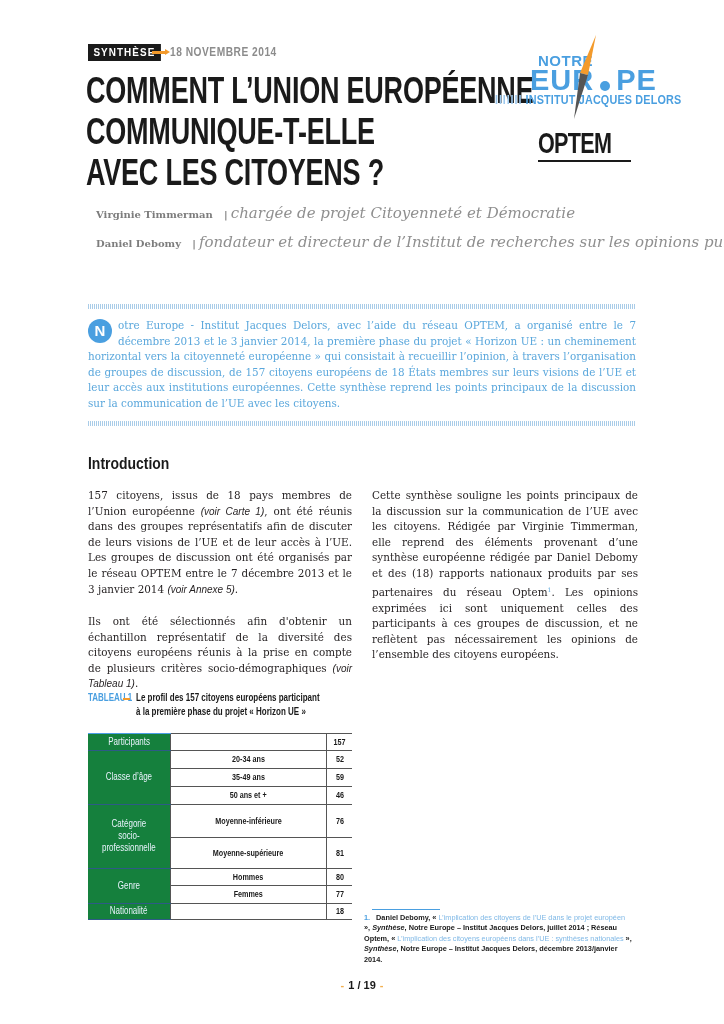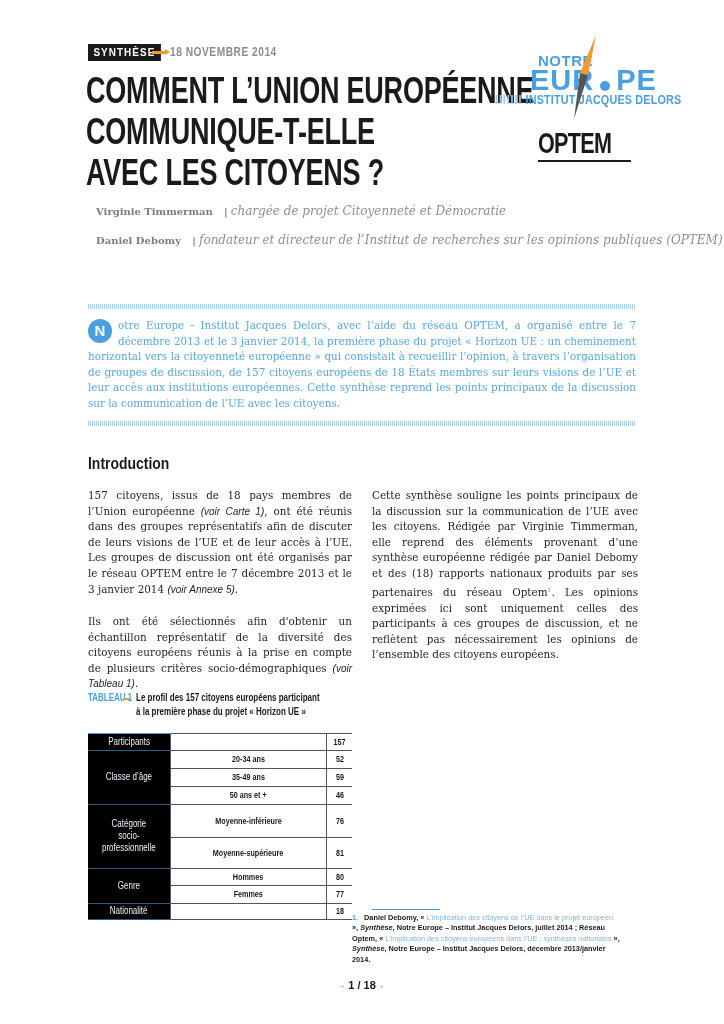--- a/index.html
+++ b/index.html
@@ -7,21 +7,21 @@
   .abs { position:absolute; }
 
   
   .tag { left:88px; top:44px; height:17px; background:#1a1a1a; color:#fff; font-family:"Liberation Sans", sans-serif; font-weight:bold; font-size:11px; letter-spacing:1.2px; line-height:17px; padding:0 6px; transform:scaleX(0.9); transform-origin:left; }
   .date-arrow { left:152px; top:51px; width:14px; height:3px; background:#f39a2b; }
   .date-arrow:after { content:""; position:absolute; right:-4px; top:-2px; border-left:5px solid #f39a2b; border-top:3.5px solid transparent; border-bottom:3.5px solid transparent; }
   .date { left:170px; top:45px; font-family:"Liberation Sans", sans-serif; font-weight:bold; font-size:12px; color:#8c8c8c; letter-spacing:0.6px; transform:scaleX(0.85); transform-origin:left; white-space:nowrap; }
   .title { left:86px; top:70px; font-family:"Liberation Sans", sans-serif; font-weight:bold; font-size:36.5px; line-height:41px; color:#1a1a1a; transform:scaleX(0.74); transform-origin:left top; white-space:nowrap; letter-spacing:-0.3px; }
   .author { left:88px; font-size:10px; color:#8a8a8a; white-space:nowrap; }
   .author b { font-weight:bold; color:#7d7d7d;margin-left:8px; }
-  .author i { font-size:12px; color:#8f8f8f; }
+  .author i { font-size:15px; color:#8f8f8f; }
 
   
   .logo-notre { left:538px; top:52px; font-family:"Liberation Sans", sans-serif; font-weight:bold; color:#4a9fe0; font-size:15px; letter-spacing:0.5px; }
   .logo-europe { left:530px; top:64px; font-family:"Liberation Sans", sans-serif; font-weight:bold; color:#4a9fe0; font-size:29px; letter-spacing:1px; }
   .logo-inst { left:495px; top:93px; font-family:"Liberation Sans", sans-serif; font-weight:bold; color:#4a9fe0; font-size:12px; letter-spacing:0.2px; white-space:nowrap; transform:scaleX(0.9); transform-origin:left; }
   .logo-bars { color:#9cc8ee; letter-spacing:1px; }
   .optem { left:538px; top:126px; font-family:"Liberation Sans", sans-serif; font-weight:bold; font-size:30px; color:#1a1a1a; letter-spacing:-1px; transform:scaleX(0.72); transform-origin:left; }
   .optem-line { left:538px; top:160px; width:93px; height:2px; background:#1a1a1a; }
 
   
@@ -36,30 +36,30 @@
   sup { font-size:6px; color:#5aa7dc; }
 
   
   .cap-label { left:88px; top:692px; font-family:"Liberation Sans", sans-serif; font-weight:bold; font-size:10px; color:#4a9fe0; transform:scaleX(0.8); transform-origin:left; white-space:nowrap; }
   .cap-arrow { left:123px; top:698px; width:7px; height:2px; background:#f39a2b; }
   .cap-text { left:136px; top:691px; font-family:"Liberation Sans", sans-serif; font-weight:bold; font-size:10px; line-height:14px; color:#1a1a1a; transform:scaleX(0.8); transform-origin:left; white-space:nowrap; }
 
   
   .tbl { left:88px; top:733px; width:264px; border-collapse:collapse; font-family:"Liberation Sans", sans-serif; font-size:9px; }
   .tbl td { border-bottom:1.5px solid #555; padding:0; text-align:center; }
-  .tbl td.cat { background:#000000; color:#e8f2fc; border-bottom:1.5px solid #2d5a86; width:82px; font-size:10px; line-height:12px; }
+  .tbl td.cat { background:#15803d; color:#e8f2fc; border-bottom:1.5px solid #2d5a86; width:82px; font-size:10px; line-height:12px; }
   .tbl td.sub { border-left:1px solid #555; color:#1a1a1a; font-weight:bold; width:157px; }
   .tbl td.val { border-left:1px solid #555; color:#1a1a1a; font-weight:bold; width:25px; }
   .tbl tr:first-child td { border-top:1.5px solid #555; }
   .tbl tr:first-child td.cat { border-top:1.5px solid #4d9ee6; }
   .sq { display:inline-block; transform:scaleX(0.8); }
 
   
   .fn-rule { left:372px; top:909px; width:68px; height:1px; background:#4a9fe0; }
-  .fn { left:352px; top:913px; width:268px; font-family:"Liberation Sans", sans-serif; font-weight:bold; font-size:7.3px; line-height:10.4px; color:#1a1a1a; }
+  .fn { left:364px; top:913px; width:268px; font-family:"Liberation Sans", sans-serif; font-weight:bold; font-size:7.3px; line-height:10.4px; color:#1a1a1a; }
   .fn .num { color:#4a9fe0; margin-right:6px; }
   .fn .lk { color:#7fb8e6; font-weight:normal; }
   .fn i { font-style:italic; }
 
   .pager { left:0; width:724px; top:979px; text-align:center; font-family:"Liberation Sans", sans-serif; font-weight:bold; font-size:11px; color:#1a1a1a; }
   .pager .dash { color:#f3b04f; margin:0 4px; }
 </style>
 </head>
 <body>
 
@@ -161,14 +161,14 @@
   </tr>
 </tbody>
   </table>
 
 <div class="abs fn-rule"></div>
 <div class="abs fn">
   <span class="num">1.</span><span>Daniel Debomy, « </span><span class="lk">L’implication des citoyens de l’UE dans le projet européen</span><span> », </span><i>Synthèse</i><span>, Notre Europe – Institut Jacques Delors, juillet 2014 ; Réseau Optem, « </span><span class="lk">L’implication des citoyens européens dans l’UE : synthèses nationales</span><span> », </span><i>Synthèse</i><span>, Notre Europe – Institut Jacques Delors, décembre 2013/janvier 2014.</span>
 </div>
 
 <div class="abs pager">
-  <span class="dash">-</span><span>1 / 18</span><span class="dash">-</span>
+  <span class="dash">-</span><span>1 / 19</span><span class="dash">-</span>
 </div>
 
 </body></html>

